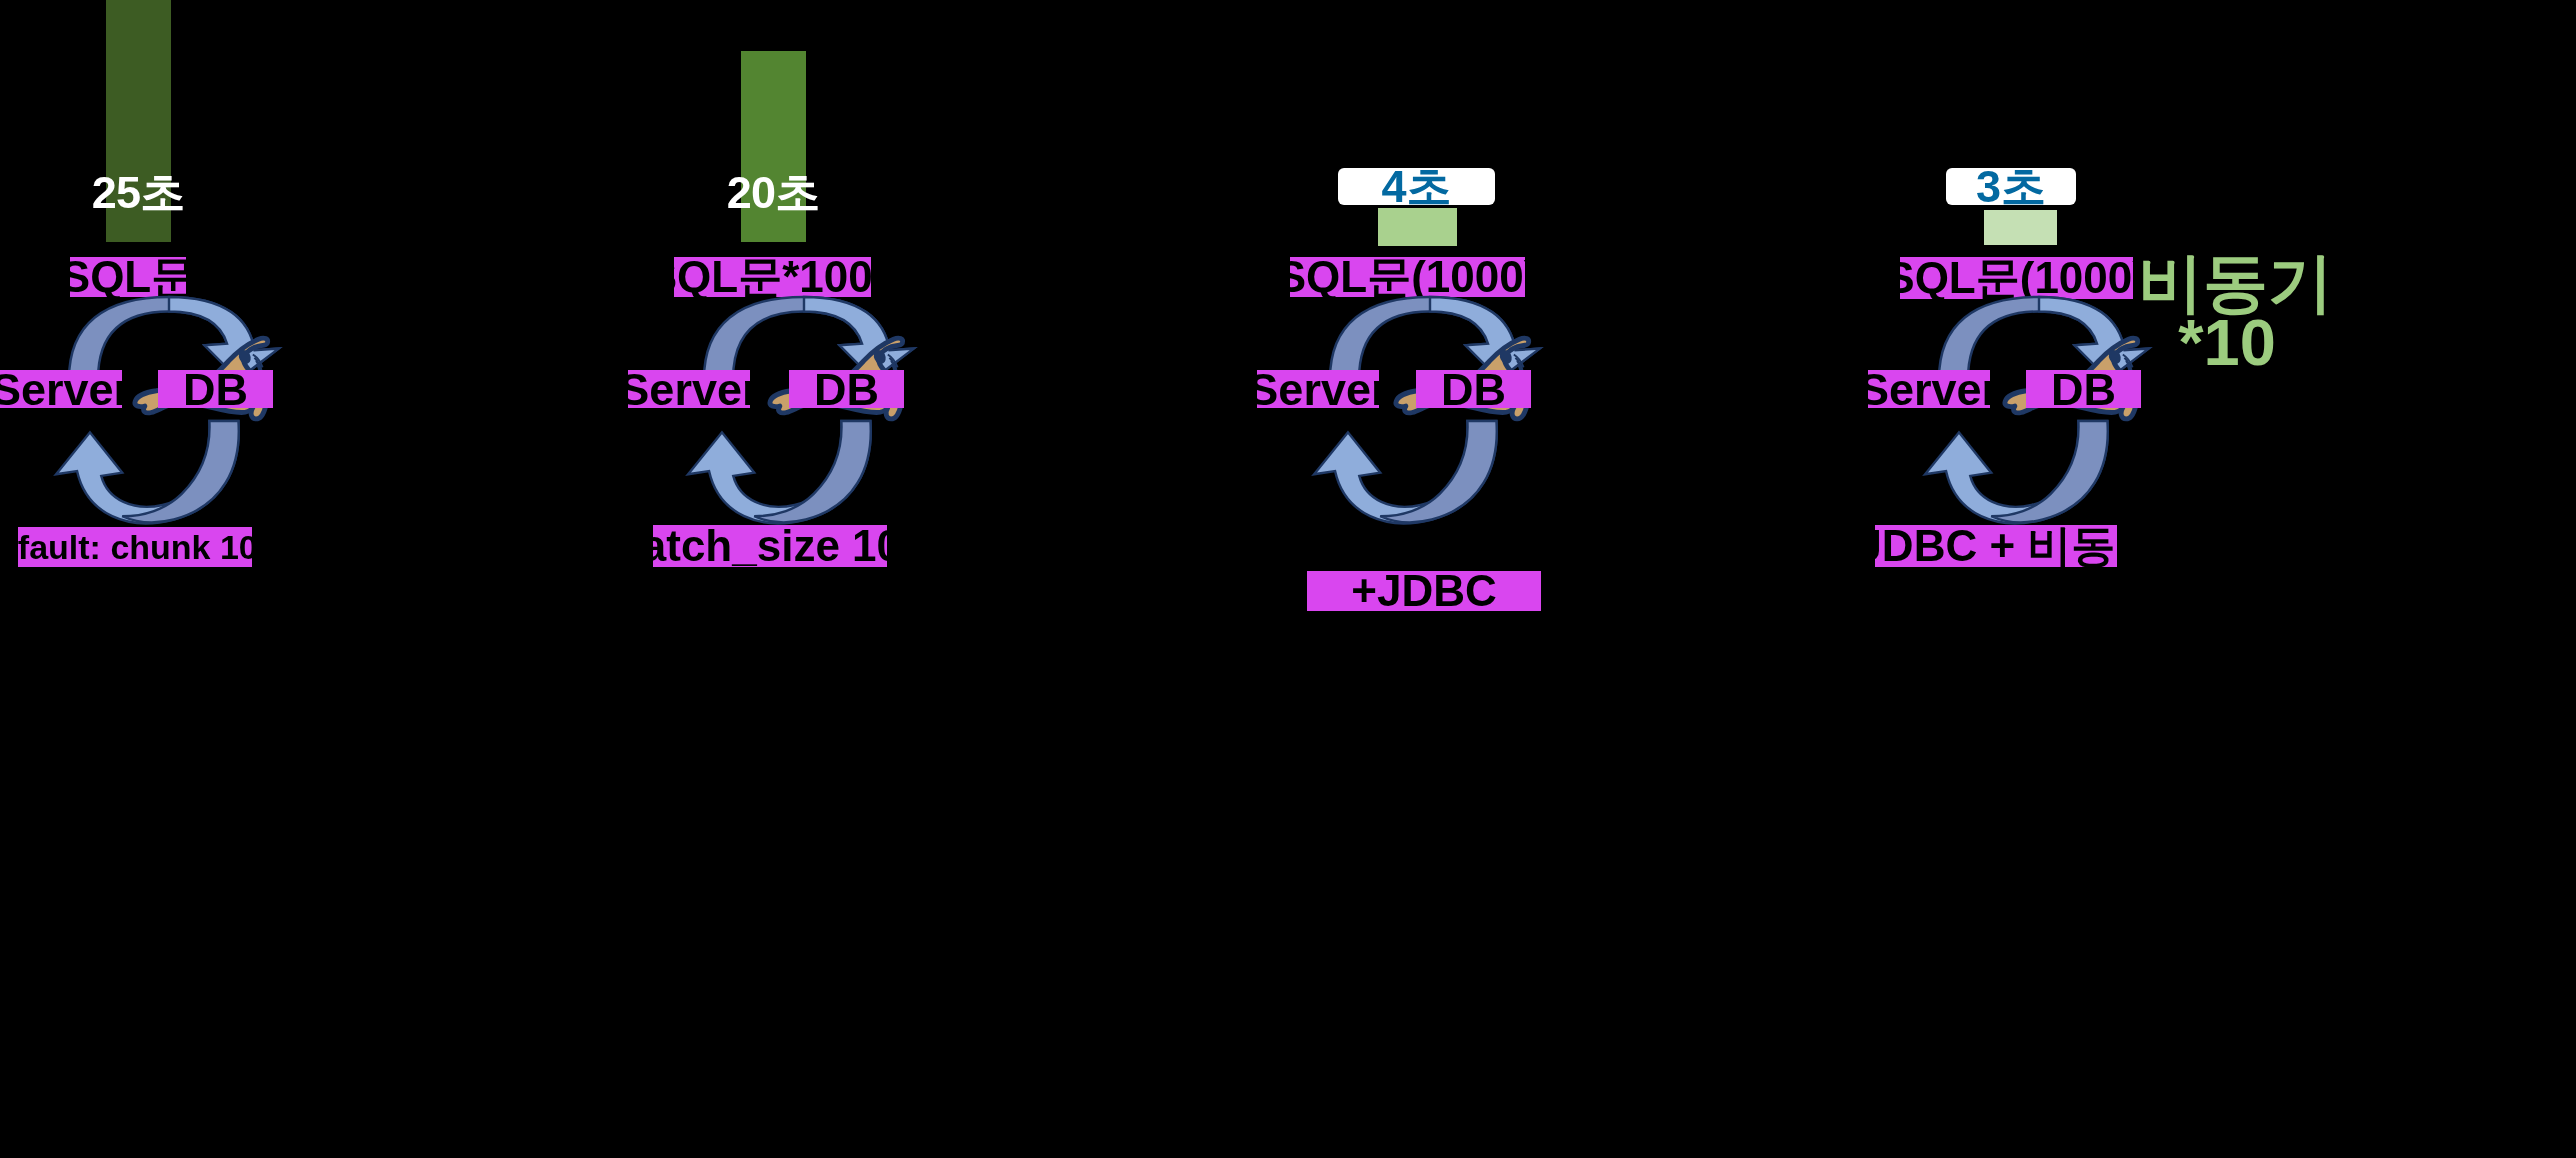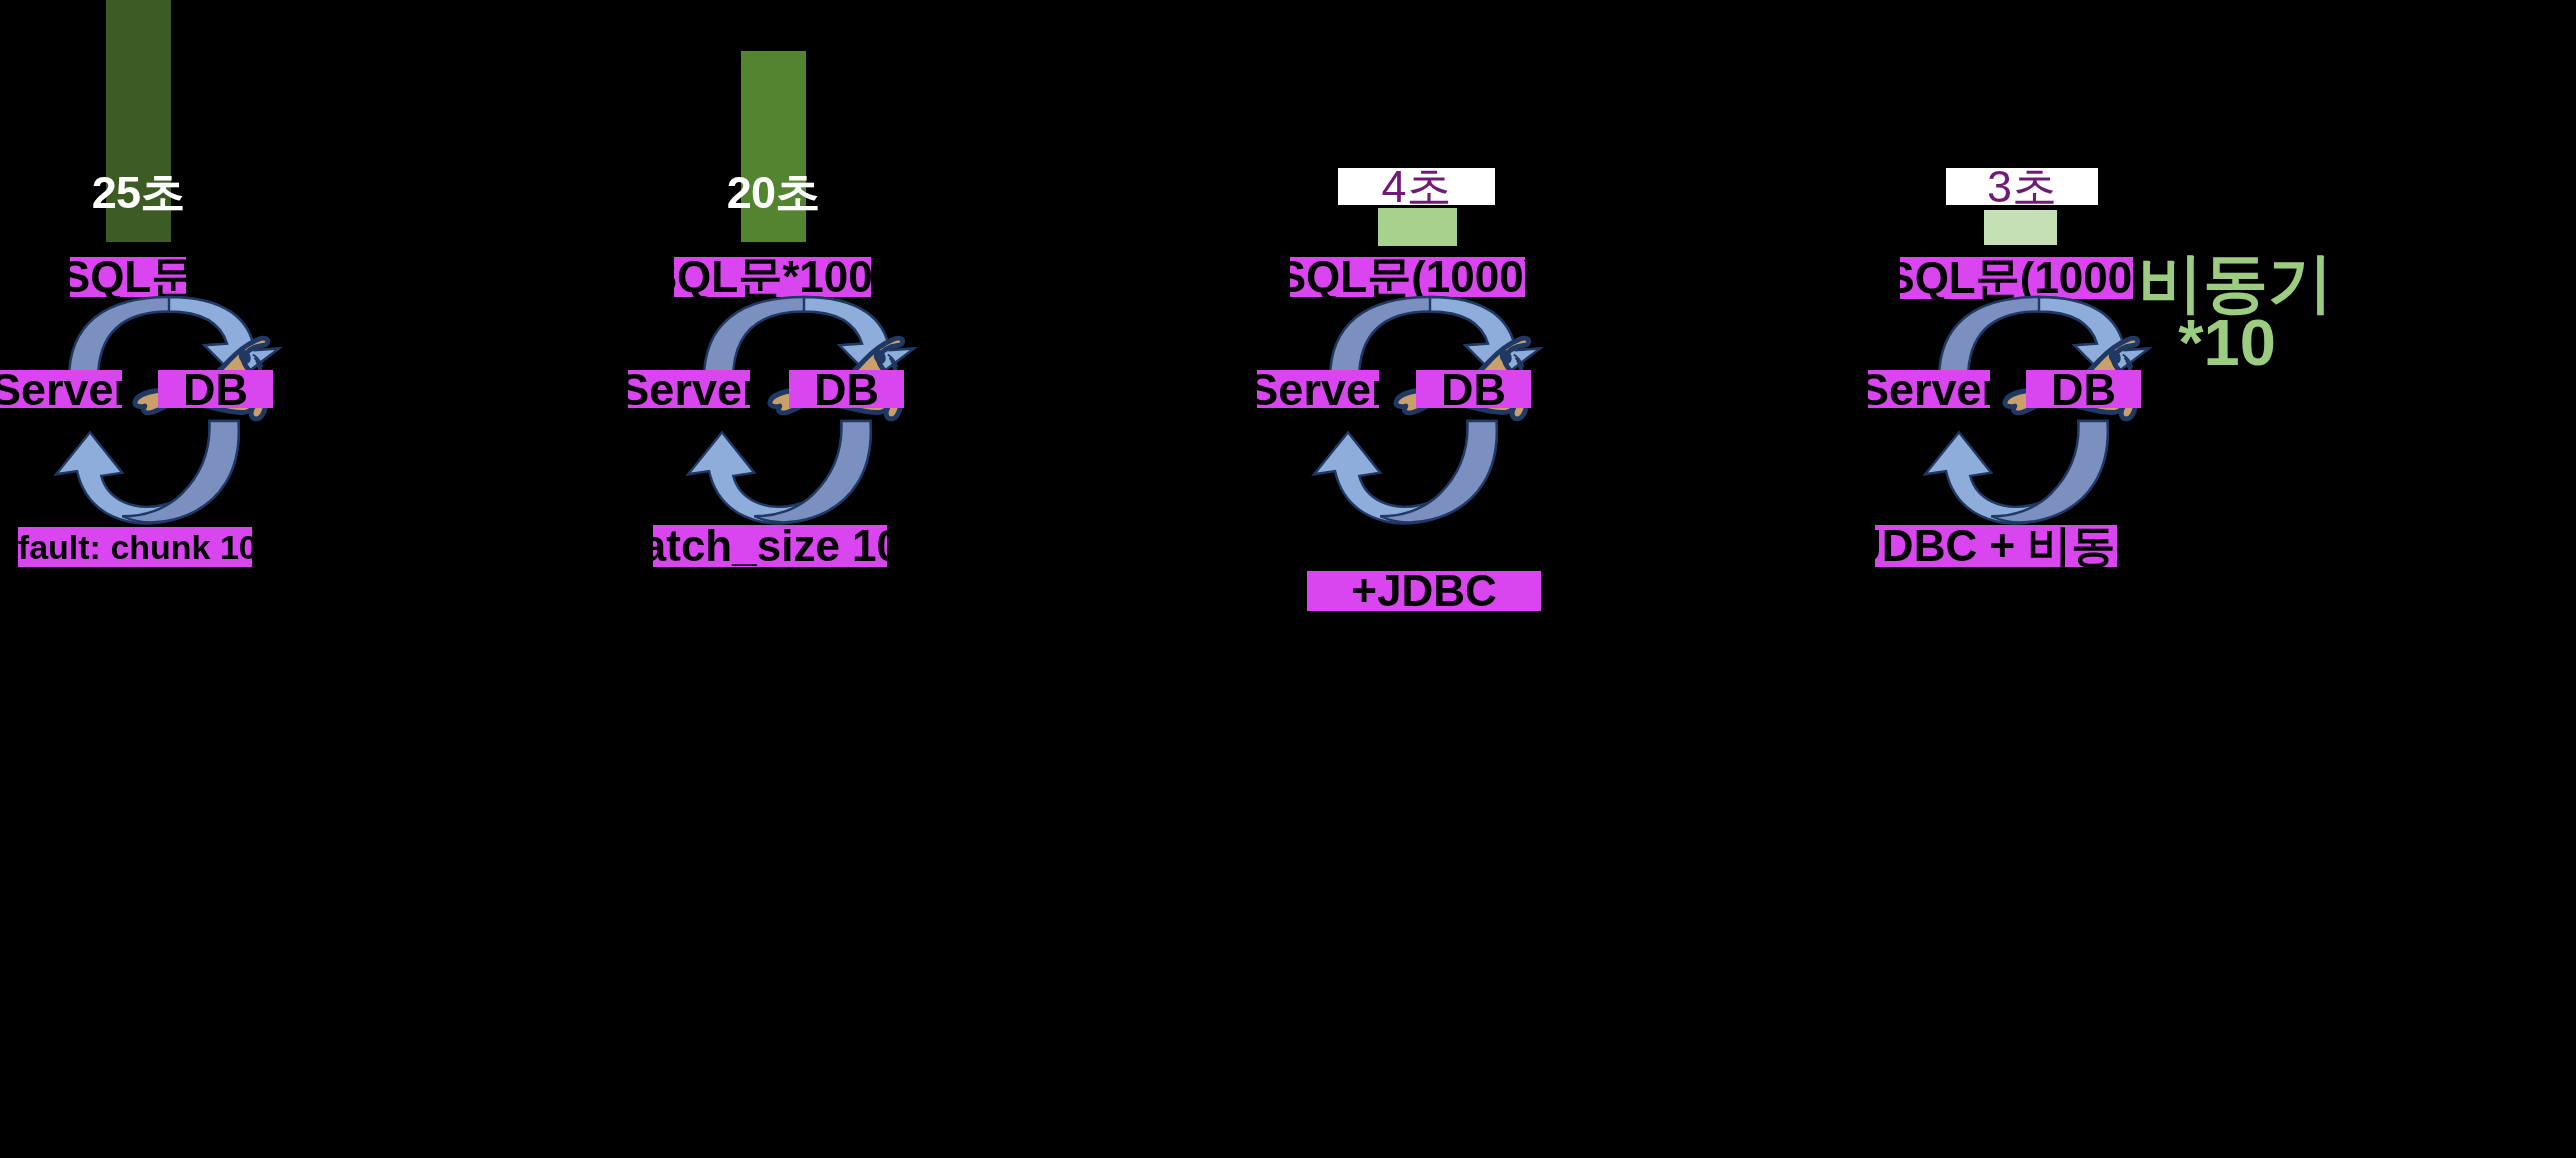--- a/index.html
+++ b/index.html
@@ -13,23 +13,23 @@
   .col{position:absolute;top:8px;height:1158px;}
 
   
   .bar{position:absolute;}
   .bar-label{
     position:absolute;width:100%;text-align:center;
     color:#ffffff;font-weight:bold;font-size:45px;letter-spacing:-0.8px;
     white-space:nowrap;
   }
   .bar-label-box{
-    position:absolute;background:#ffffff;color:#701a75;
-    font-weight:normal;font-size:45px;text-align:center;white-space:nowrap;
-    display:flex;align-items:center;justify-content:center;
+    position:absolute;background:#ffffff;color:#0369a1;
+    font-weight:bold;font-size:45px;text-align:center;white-space:nowrap;
+    display:flex;align-items:center;justify-content:center;border-radius:6px;
   }
 
   
   .plate{
     position:absolute;background:#d946ef;color:#000000;
     font-weight:bold;text-align:center;white-space:nowrap;
     display:flex;align-items:center;justify-content:center;
     line-height:1;
   }
   .plate.sql{font-size:44px;}
@@ -181,21 +181,21 @@
                  C74,98 106,112 142,104 C182,95 202,56 200,0 Z" fill="#8faddb" stroke="#1f3864" stroke-width="3"></path>
         <path d="M200,0 L236,0 C240,58 216,106 156,122 C132,128 110,126 92,118 C118,118 146,110 166,90 C190,66 202,38 200,0 Z" fill="#7c90bf" stroke="#1f3864" stroke-width="3"></path>
       </svg>
     </div>
 
     <div class="plate bottom" style="left:48px;top:517px;width:234px;height:40px;margin-top:46px;">+JDBC</div>
   </div>
 
   <div class="col" style="left:1881px;width:695px;">
 
-    <div class="bar-label-box" style="left:65px;top:160px;width:152px;height:37px;">3초</div>
+    <div class="bar-label-box" style="left:65px;top:160px;width:130px;height:37px;">3초</div>
     <div class="bar" style="left:103px;top:202px;width:73px;height:35px;background:#c5e0b4;"></div>
 
     <div class="plate sql" style="left:18.6px;top:249px;width:233px;height:42px;">SQL문(1000)</div>
 
     <div class="freetext green" style="left:257px;top:242px;width:178px;">비동기</div>
     <div class="freetext green" style="left:257px;top:302px;width:178px;">*10</div>
 
     <div class="arch" style="left:37px;top:284px;width:242px;height:89px;">
       <svg width="242" height="89" viewBox="0 0 300 110">
         <path d="M26,108 C26,40 70,6 150,6 C220,6 250,34 256,72 L286,70 L236,108 L194,66 L222,64 C214,38 192,24 150,24 C92,24 62,52 62,108 Z" fill="#7c90bf" stroke="#1f3864" stroke-width="3"></path>

